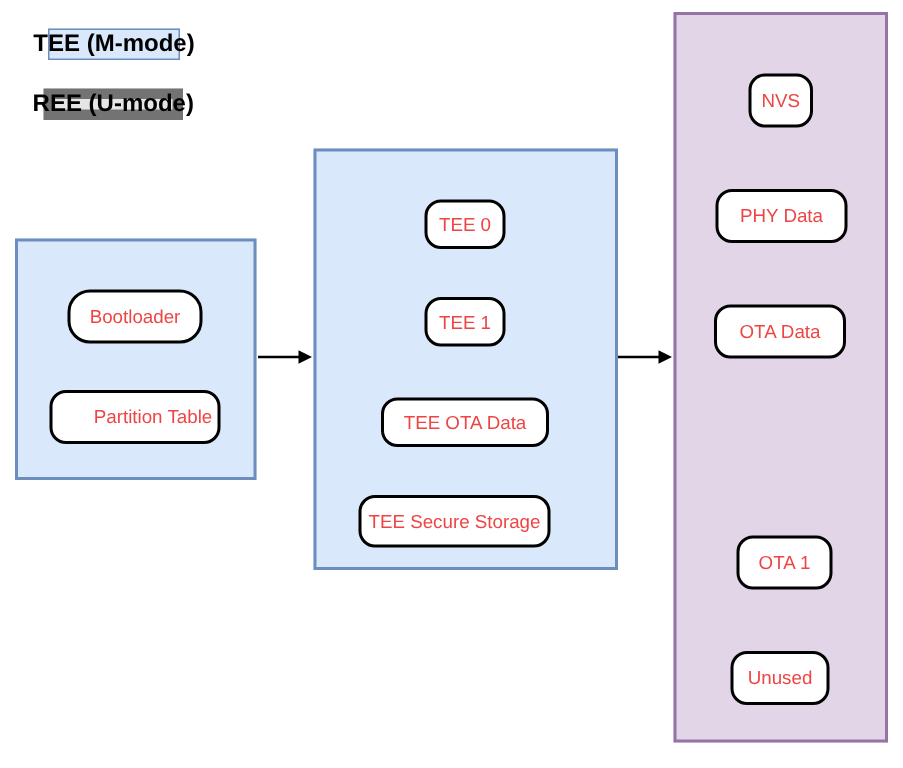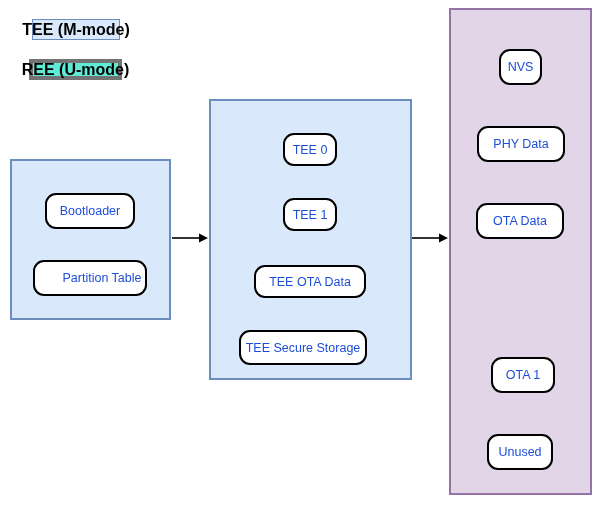--- a/index.html
+++ b/index.html
@@ -29,22 +29,22 @@
     font-weight: bold;
     color: #000000;
     letter-spacing: 0px;
     white-space: nowrap;
   }
   .legend-tee {
     background: #dae8fc;
     border: 1px solid #6c8ebf;
   }
   .legend-ree {
-    background: #5eead4;
-    border: 4px solid #737373;
+    background: #e5e5e5;
+    border: 7px solid #737373;
   }
 
   
   .container {
     position: absolute;
     box-sizing: border-box;
   }
   .container-tee {
     background: #dae8fc;
     border: 2px solid #6c8ebf;
@@ -58,41 +58,41 @@
   .node {
     position: absolute;
     box-sizing: border-box;
     background: #ffffff;
     border: 2px solid #000000;
     border-radius: 11px;
     display: flex;
     align-items: center;
     justify-content: center;
     font-size: 12.5px;
-    color: #1d4ed8;
+    color: #ef4444;
     white-space: nowrap;
   }
 
   
   .arrow {
     position: absolute;
   }
   .arrow svg {
     display: block;
     overflow: visible;
   }
 </style>
 </head>
 <body>
 
 <div id="canvas">
     <div class="legend-item legend-tee" style="left: 32px; top: 19px; width: 88px; height: 21px;">TEE (M-mode)</div>
     <div class="legend-item legend-ree" style="left: 29px; top: 59px; width: 93px; height: 21px;">REE (U-mode)</div>
     <div class="container container-tee" style="left: 10px; top: 159px; width: 161px; height: 161px;"></div>
-    <div class="node" style="left: 45px; top: 193px; width: 90px; height: 36px;">Bootloader</div>
+    <div class="node" style="left: 45px; top: 193px; width: 90px; height: 36px; border-radius: 15px;">Bootloader</div>
     <div class="node" style="left: 33px; top: 260px; width: 114px; height: 36px; padding-left: 24px;">Partition Table</div>
     <div class="container container-tee" style="left: 209px; top: 99px; width: 203px; height: 281px;"></div>
     <div class="node" style="left: 283px; top: 133px; width: 54px; height: 33px;">TEE 0</div>
     <div class="node" style="left: 283px; top: 198px; width: 54px; height: 33px;">TEE 1</div>
     <div class="node" style="left: 254px; top: 265px; width: 112px; height: 33px;">TEE OTA Data</div>
     <div class="node" style="left: 239px; top: 330px; width: 128px; height: 35px;">TEE Secure Storage</div>
     <div class="container container-ree" style="left: 449px; top: 8px; width: 143px; height: 487px;"></div>
     <div class="node" style="left: 499px; top: 49px; width: 43px; height: 36px;">NVS</div>
     <div class="node" style="left: 477px; top: 126px; width: 88px; height: 36px;">PHY Data</div>
     <div class="node" style="left: 476px; top: 203px; width: 88px; height: 36px;">OTA Data</div>

